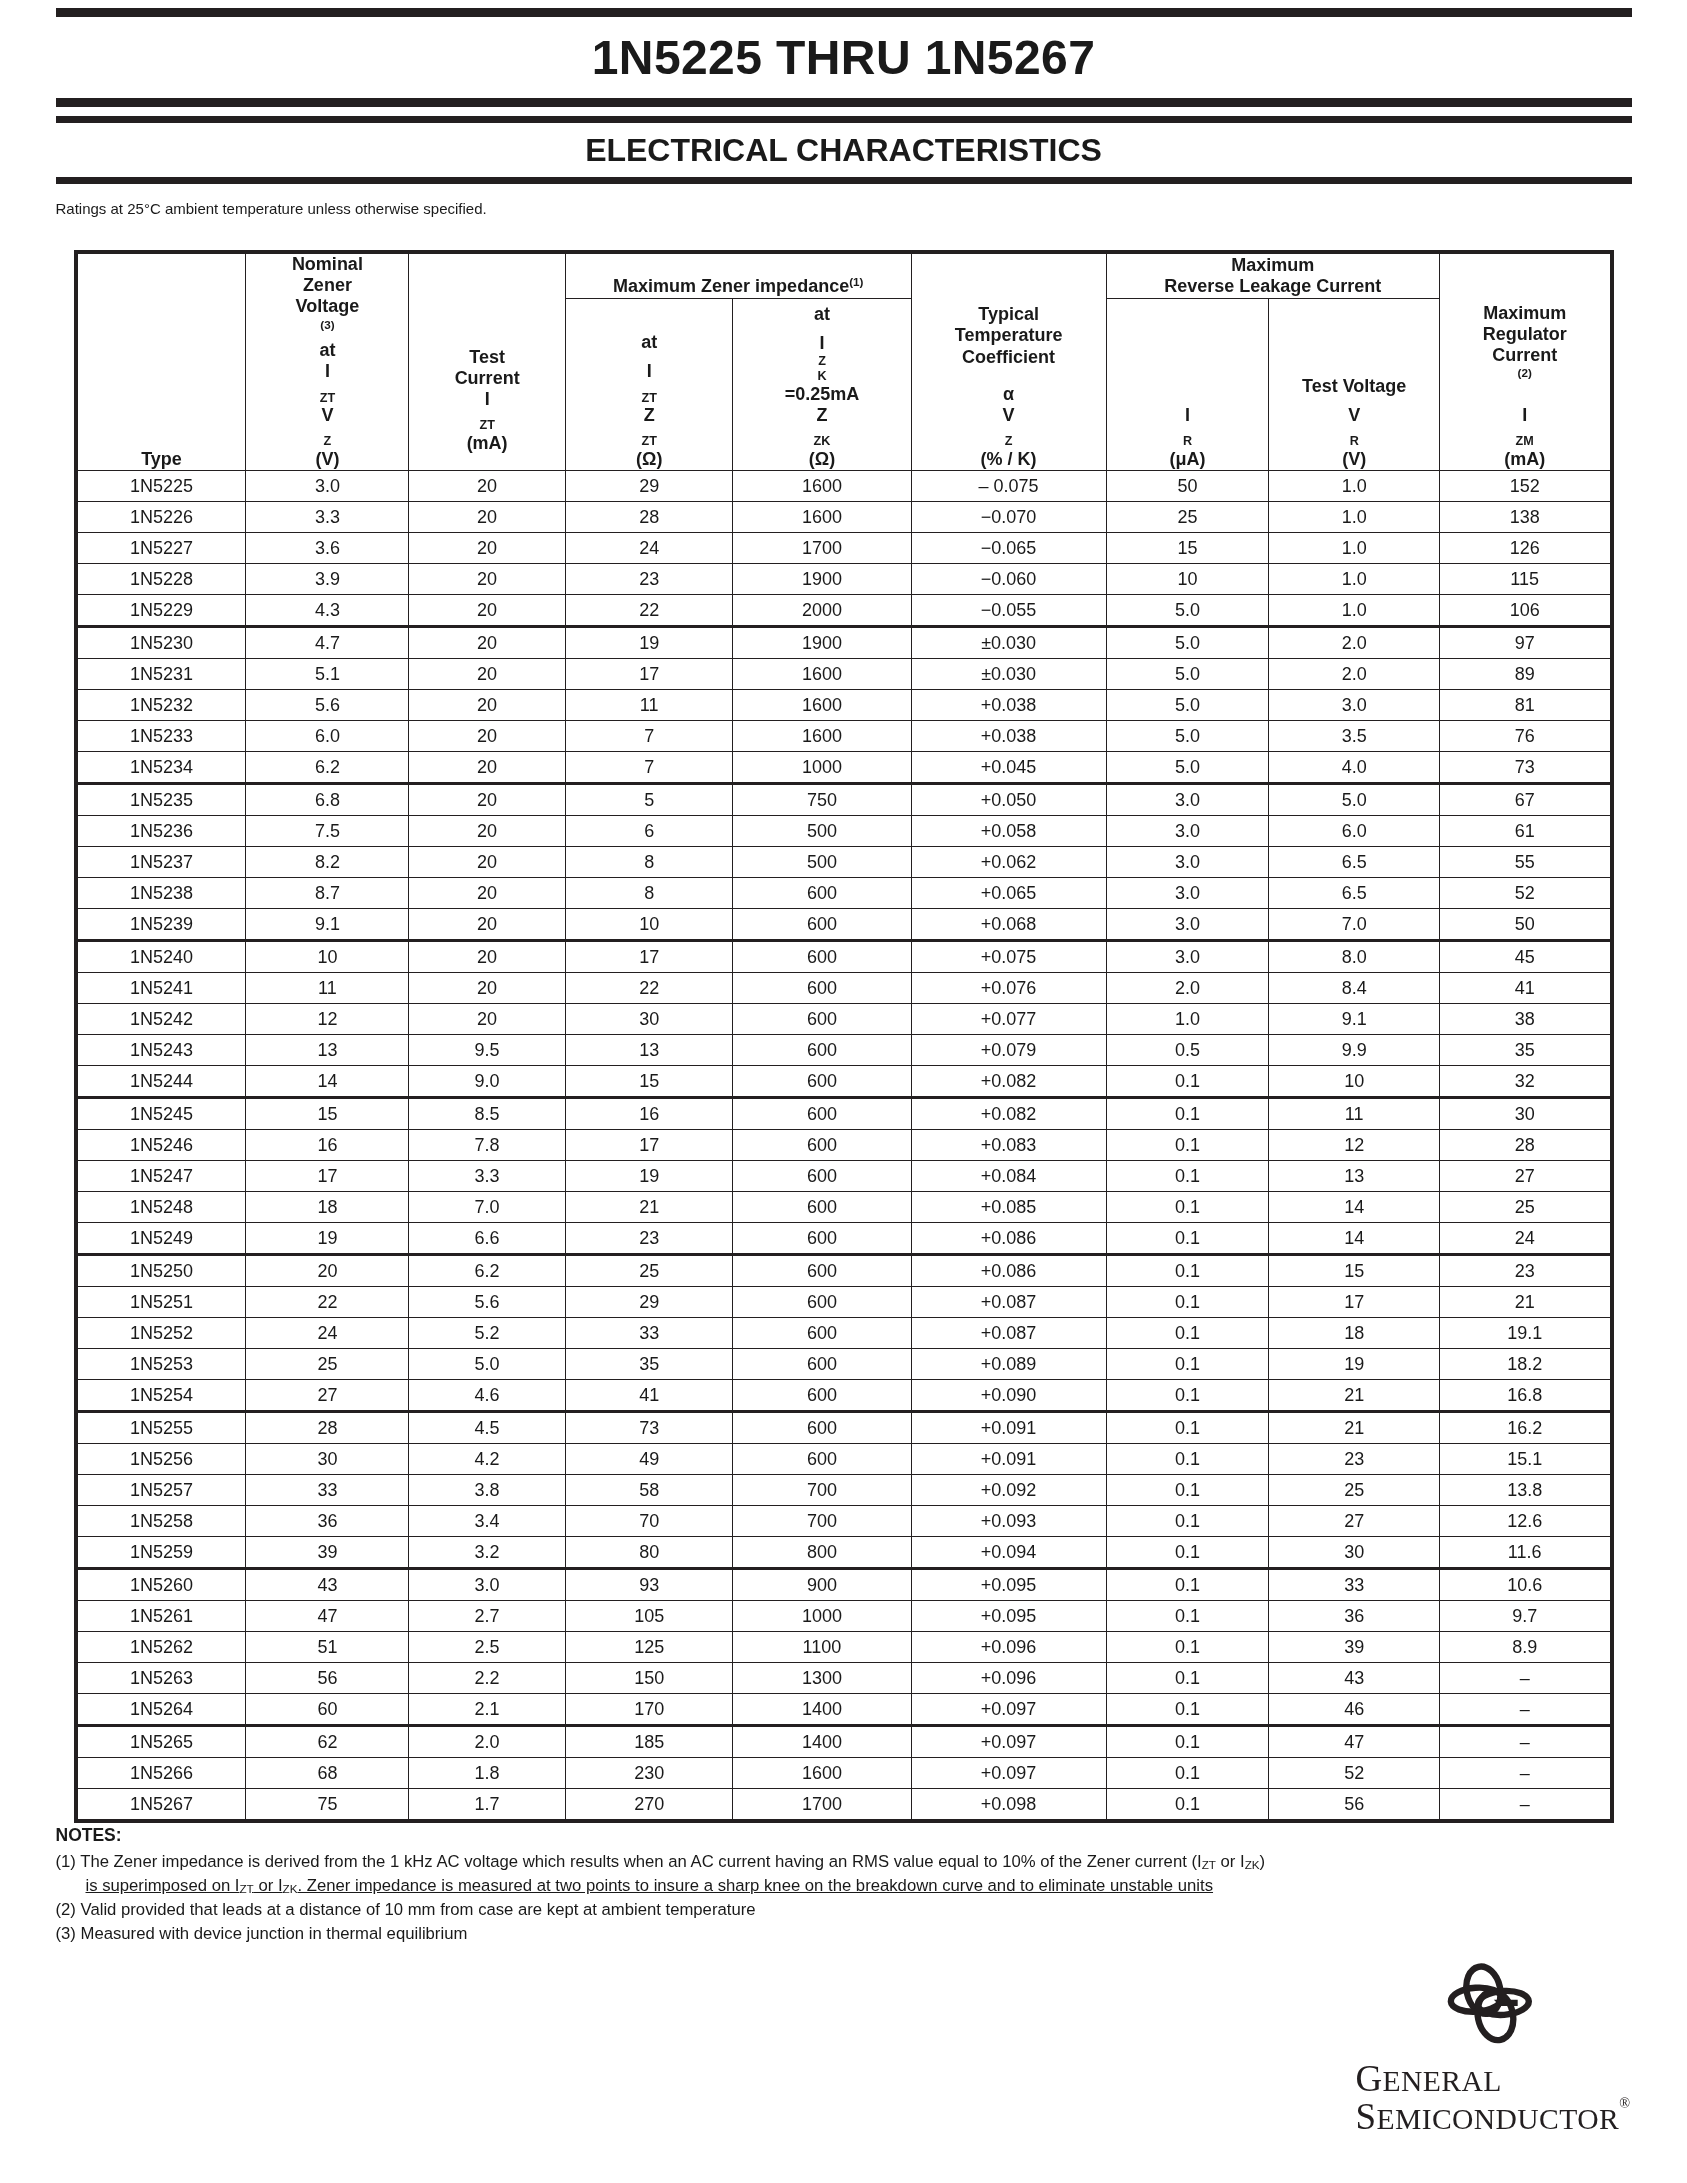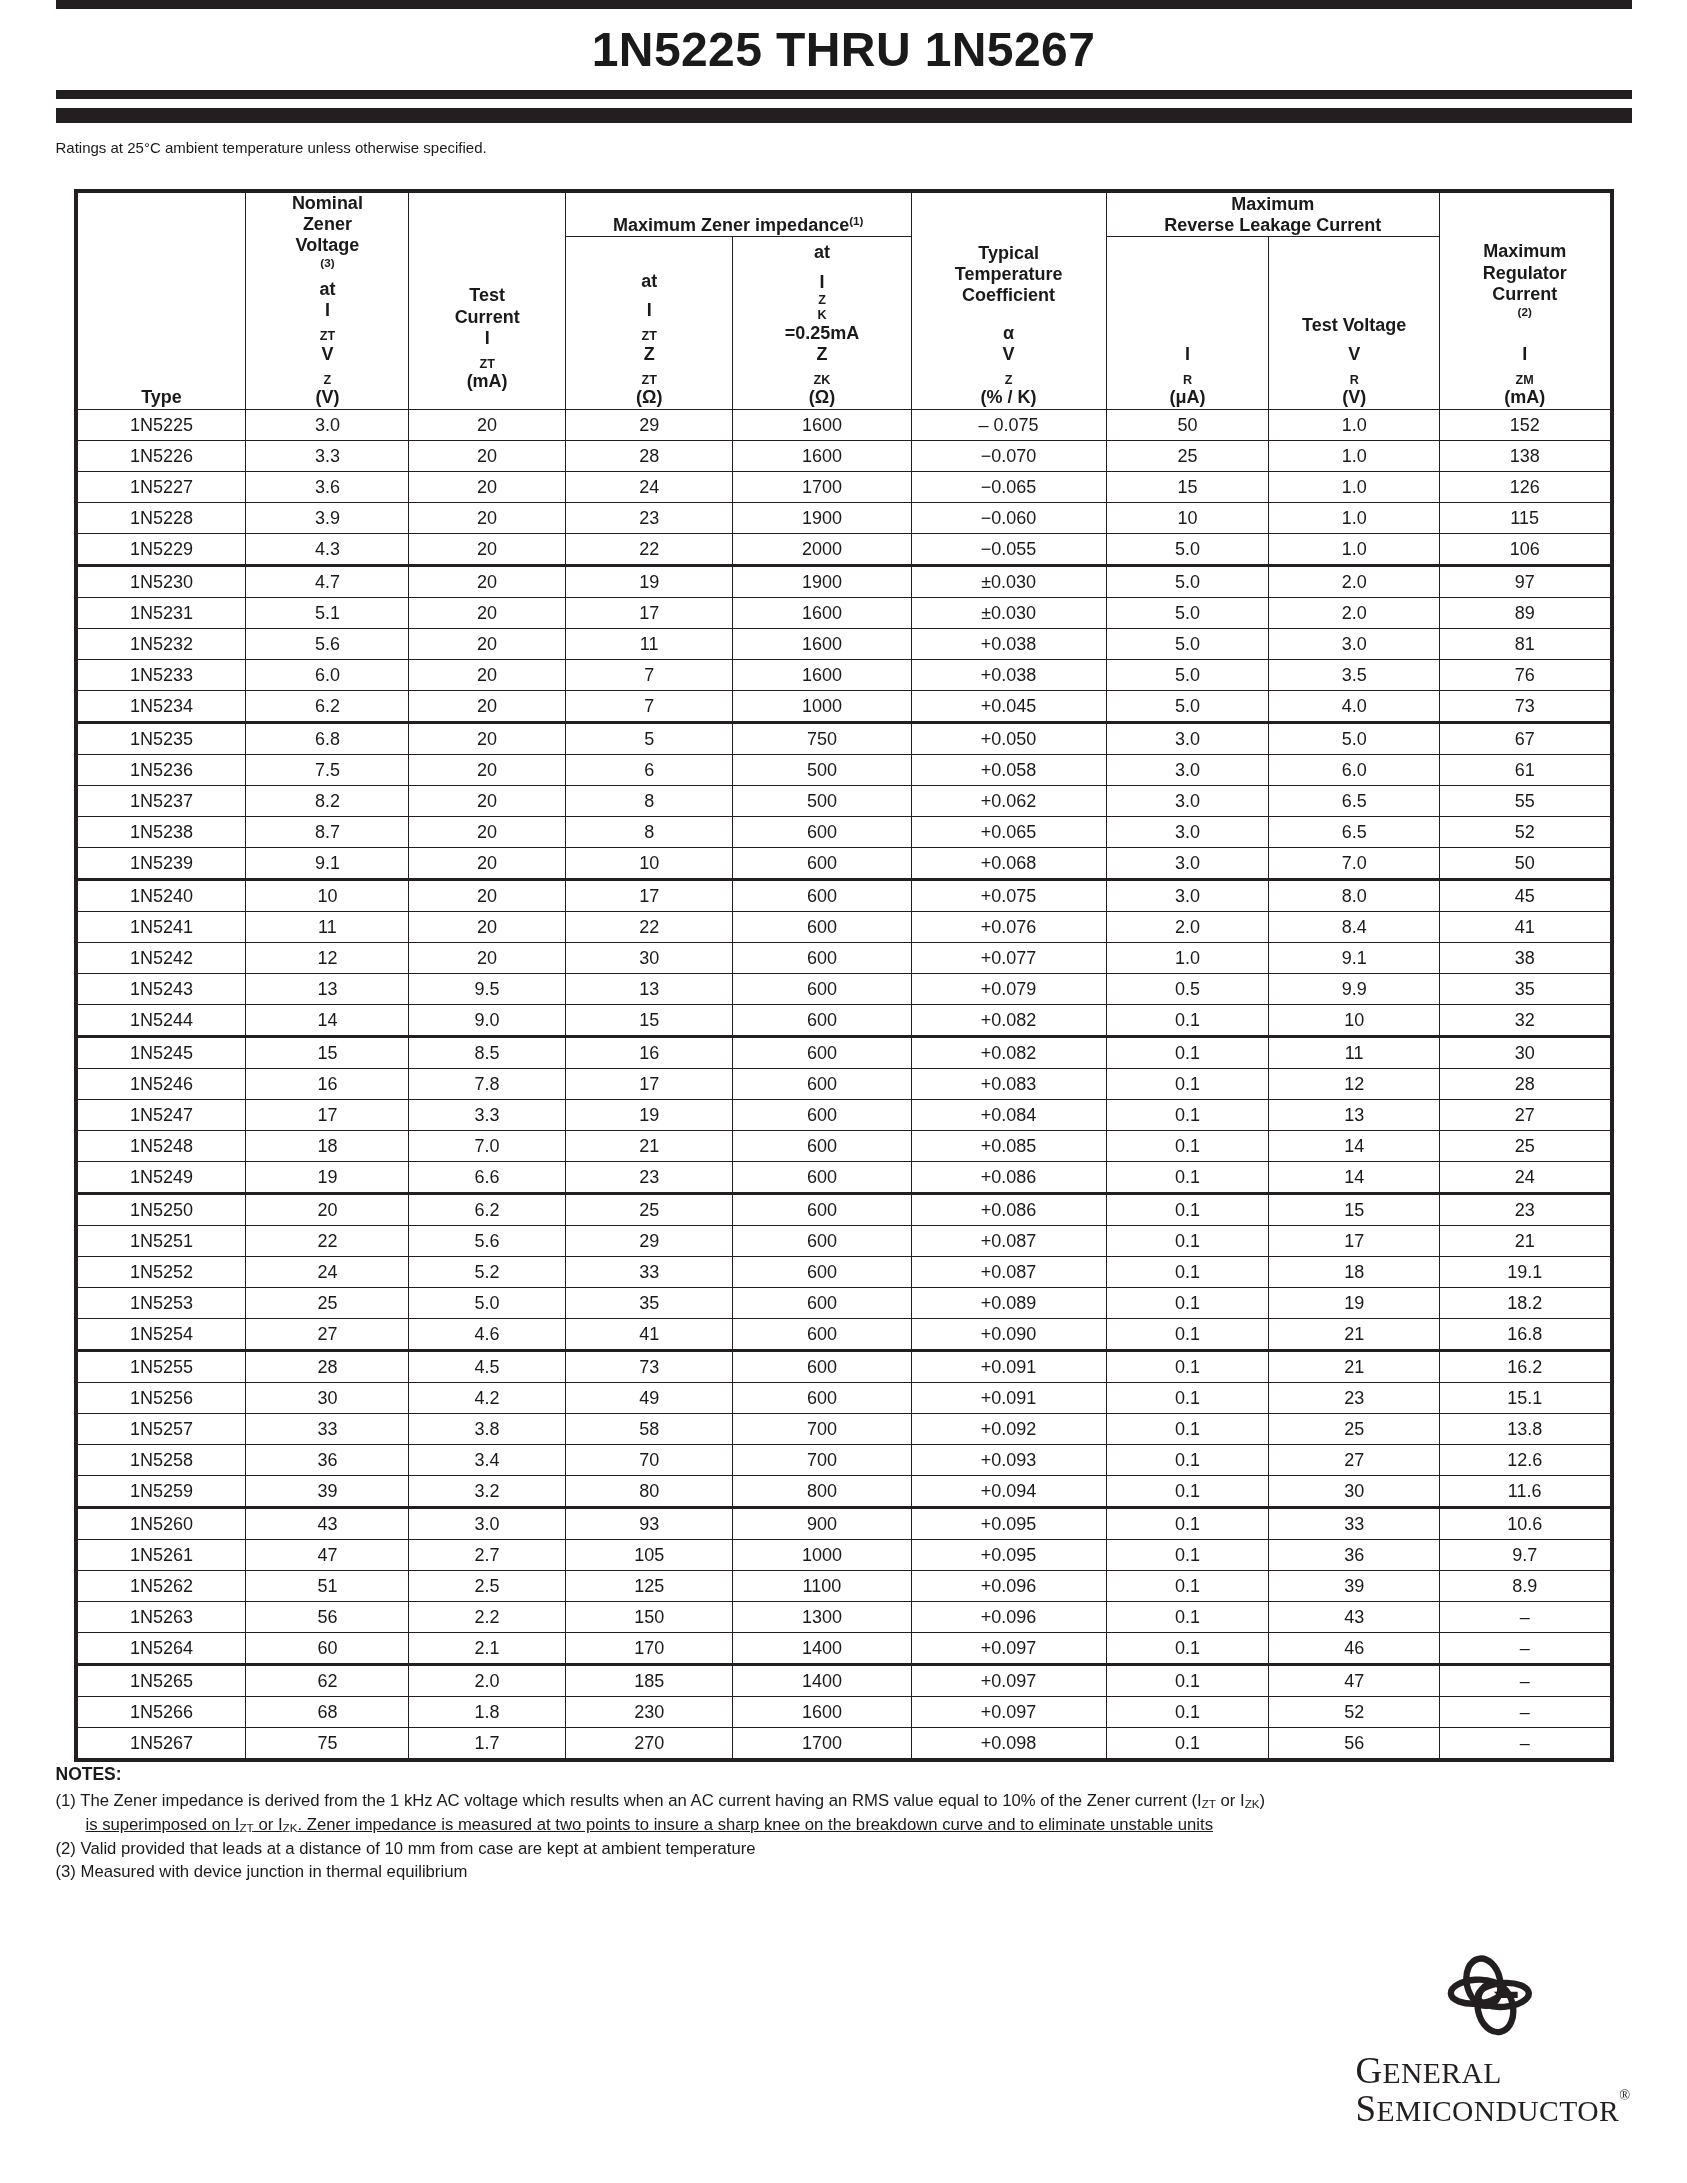--- a/index.html
+++ b/index.html
@@ -24,21 +24,21 @@
 
   
   .rule {
     margin: 0 auto;
     width: 1576px;
     background: #231f20;
   }
   .rule-thick { height: 8.7px; }
   .rule-med   { height: 7.1px; }
 
-  .title-block { width: 1576px; margin: 0 auto; }
+  .title-block { width: 1576px; margin: 8px auto; }
 
   .doc-title {
     text-align: center;
     font-size: 48px;
     font-weight: bold;
     letter-spacing: 0.4px;
     line-height: 1;
     padding: 17.5px 0 16px 0;
     color: #1a1a1a;
   }
@@ -172,20 +172,21 @@
 <body>
 
 <div class="page">
 
   <div class="title-block">
     <div class="rule rule-thick"></div>
     <div class="doc-title">1N5225 THRU 1N5267</div>
     <div class="rule rule-thick"></div>
     <div style="height:9.5px"></div>
     <div class="rule rule-med"></div>
+    <div class="section-title">ELECTRICAL CHARACTERISTICS</div>
     <div class="rule rule-med"></div>
   </div>
 
   <div class="ratings-line">Ratings at 25°C ambient temperature unless otherwise specified.</div>
 
   <div class="table-wrap">
     <table class="spec">
       <colgroup>
         <col style="width:11.1%">
         <col style="width:10.6%">

